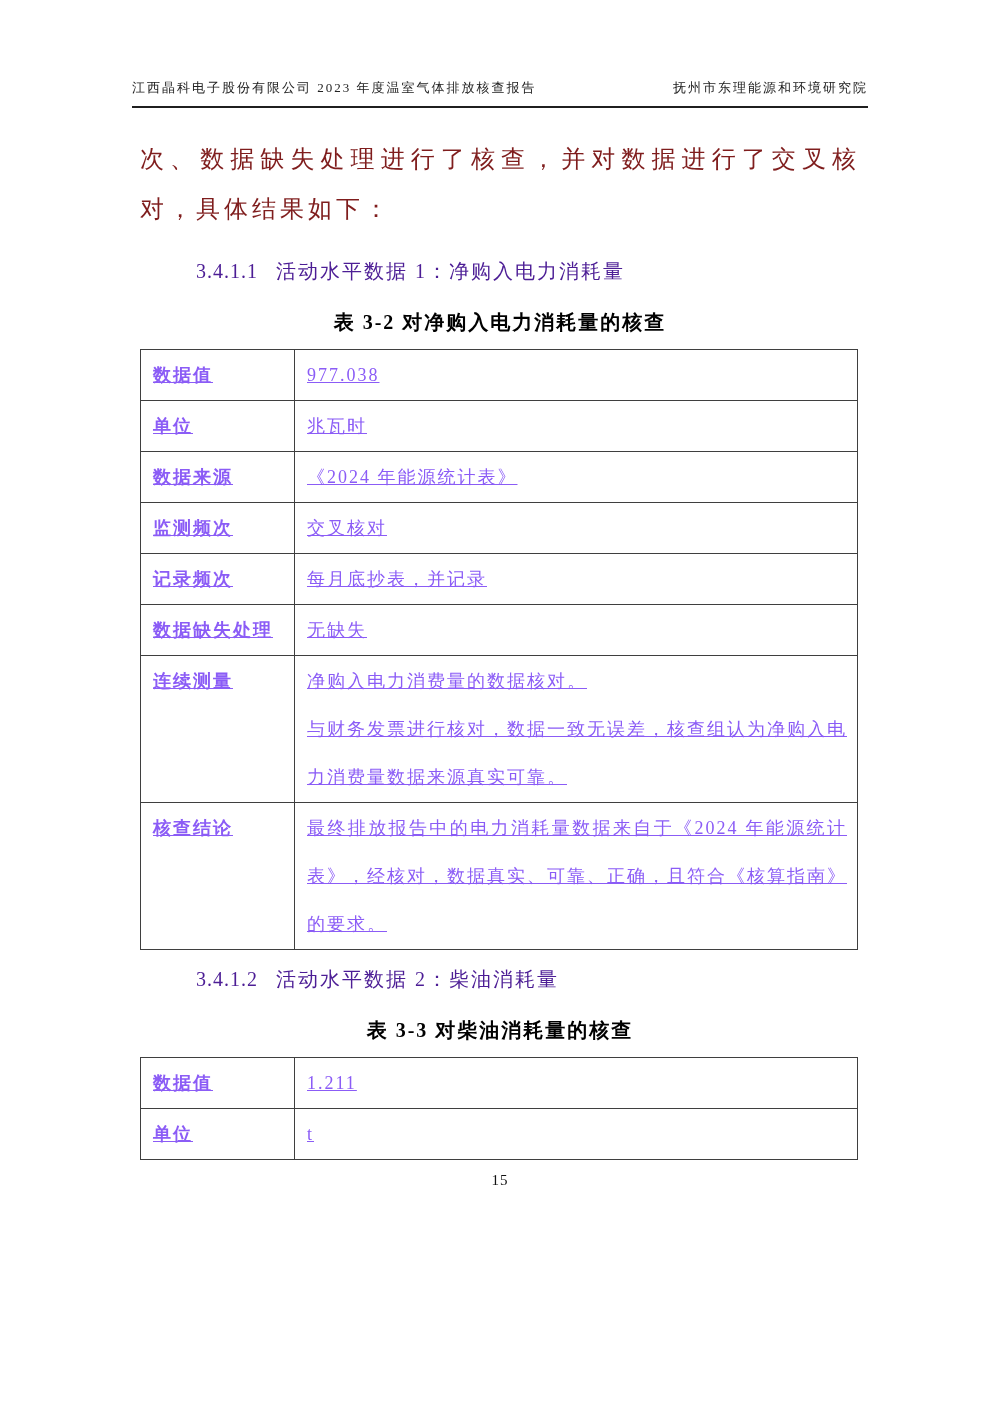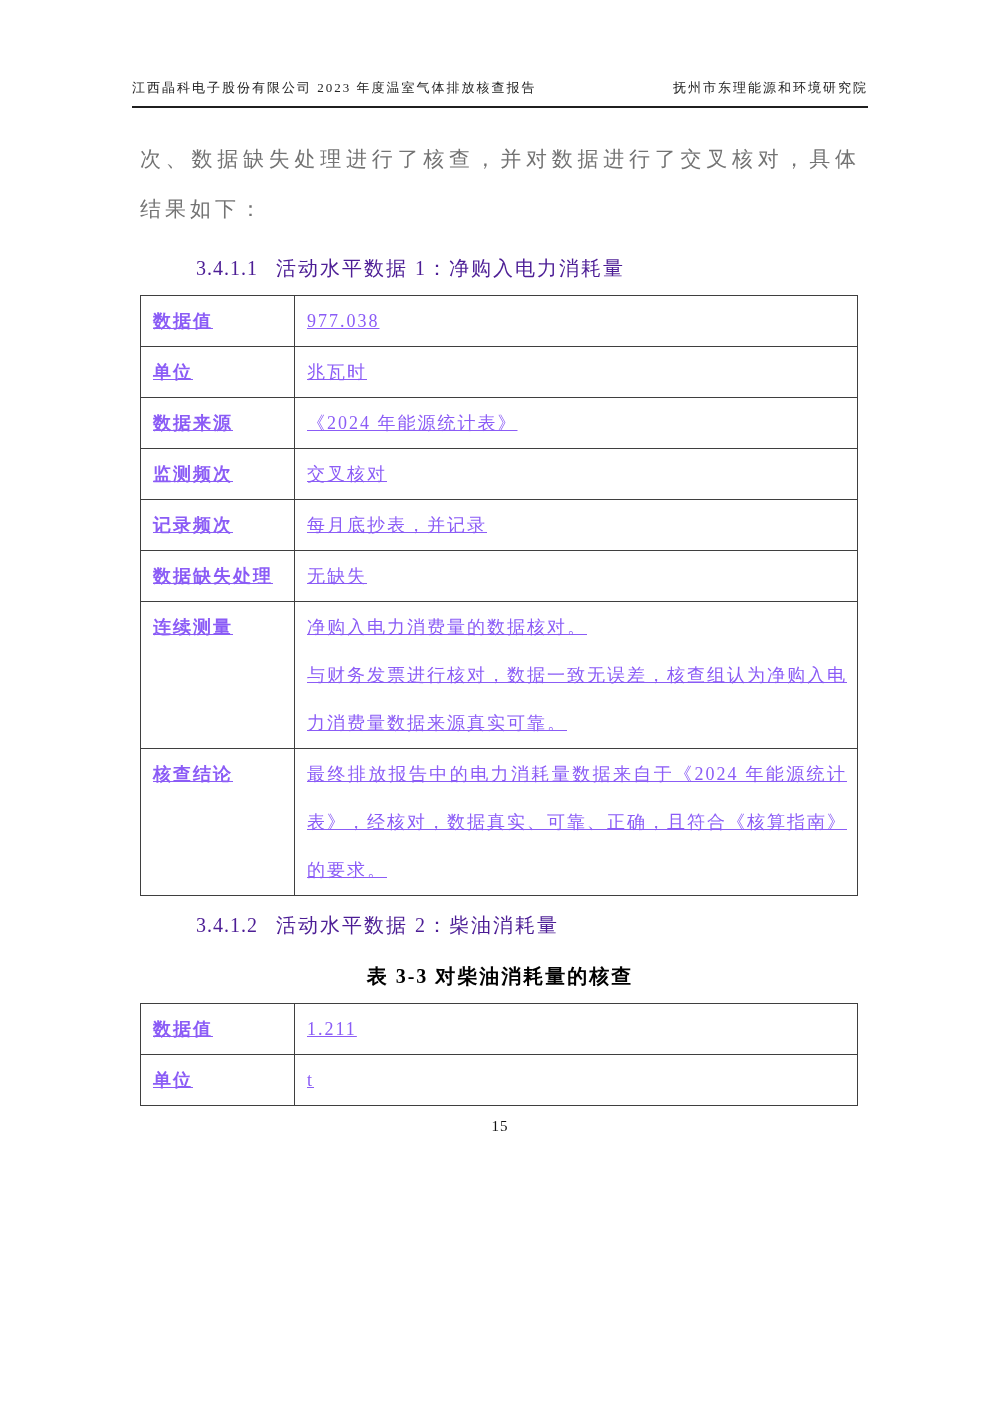--- a/index.html
+++ b/index.html
@@ -29,26 +29,26 @@
     color: #222222;
     white-space: nowrap;
   }
   
   .content {
     margin: 0 140px;
     width: 720px;
   }
   .intro-paragraph {
     margin-top: 26px;
-    font-size: 21px;
+    font-size: 24px;
     line-height: 50px;
     letter-spacing: 4px;
     text-align: justify;
     text-justify: inter-character;
-    color: #737373;
+    color: #7f1d1d;
   }
   .section-heading {
     margin-top: 16px;
     padding-left: 56px;
     font-size: 20px;
     letter-spacing: 2px;
     color: #4c1d95;
     display: flex;
     align-items: baseline;
   }
@@ -111,20 +111,21 @@
 
 <div class="content">
 
   <p class="intro-paragraph">次、数据缺失处理进行了核查，并对数据进行了交叉核对，具体结果如下：</p>
 
   <div class="section-heading">
     <span class="sec-num">3.4.1.1</span>
     <span>活动水平数据 1：净购入电力消耗量</span>
   </div>
 
+  <div class="table-caption">表 3-2 对净购入电力消耗量的核查</div>
 
   <table class="vtable">
     <tbody>
       <tr>
         <td class="lbl">数据值</td>
         <td class="val">977.038</td>
       </tr>
       <tr>
         <td class="lbl">单位</td>
         <td class="val">兆瓦时</td>

